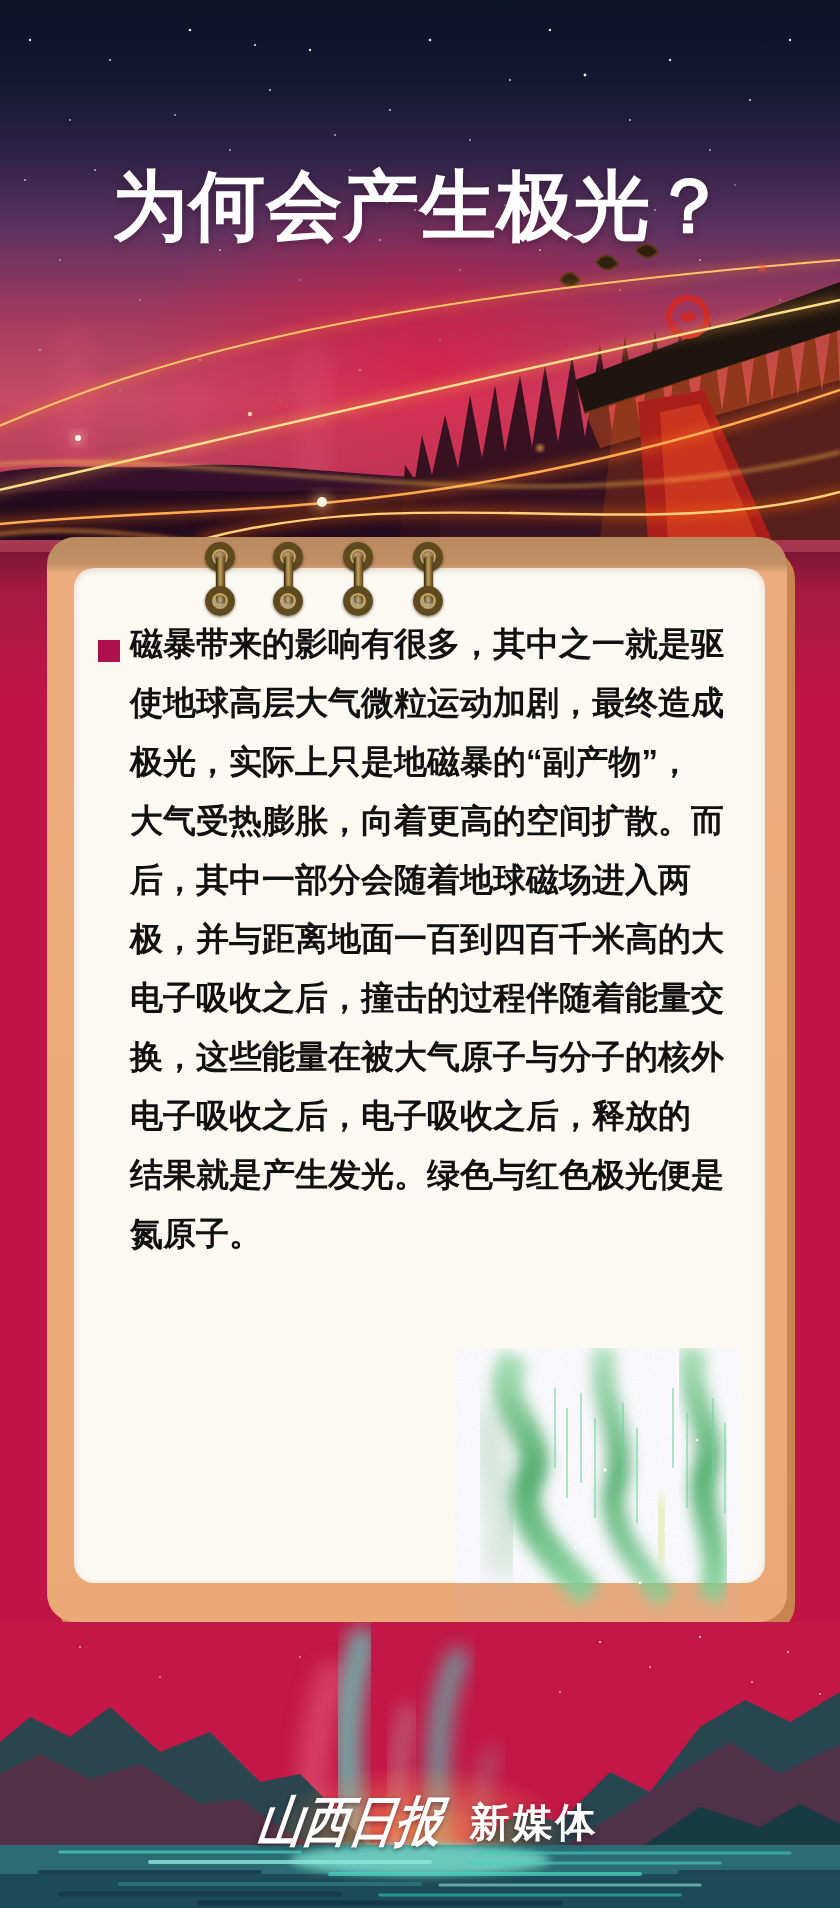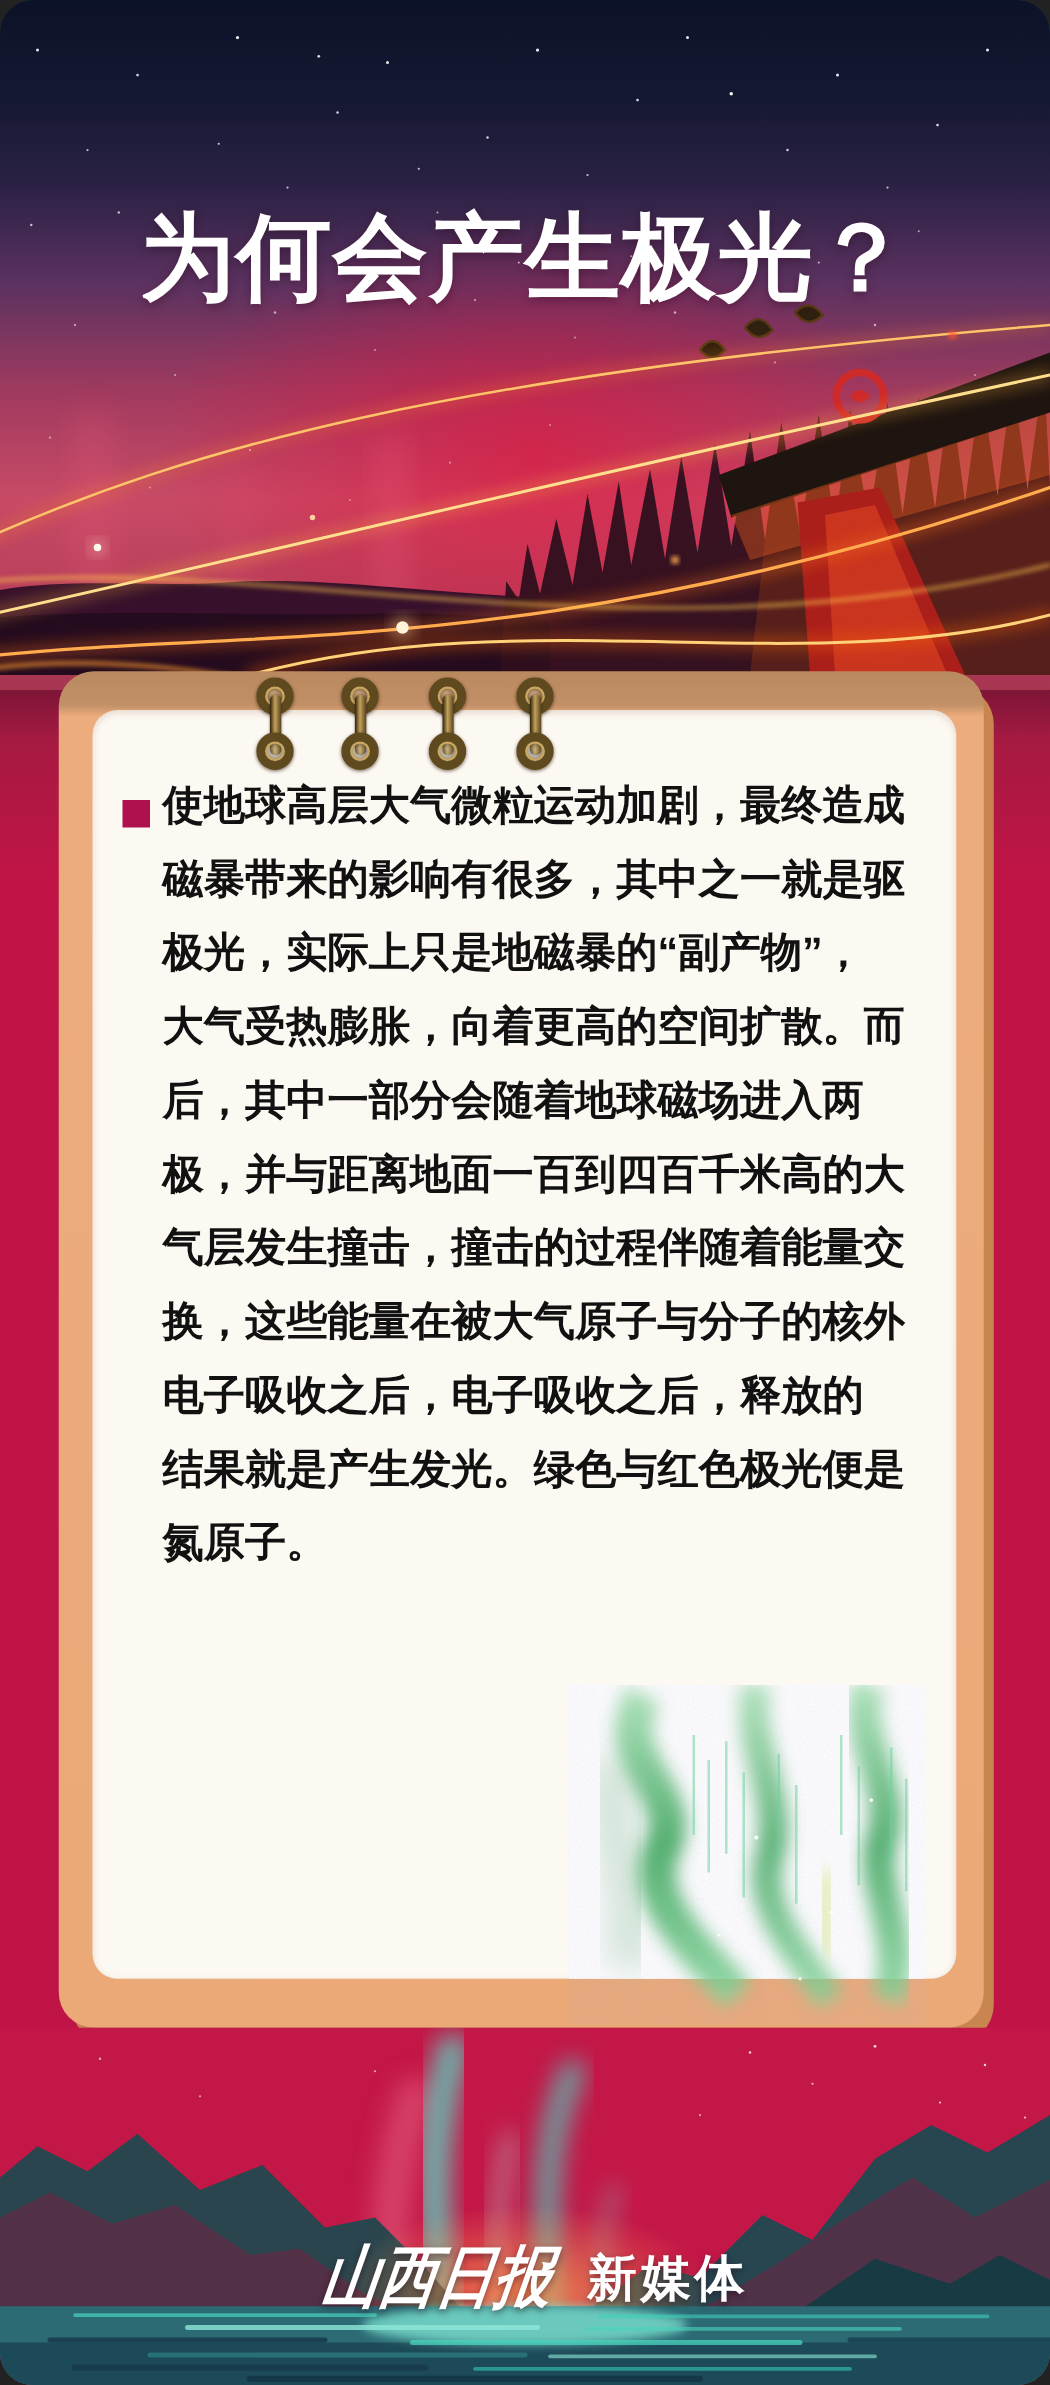--- a/index.html
+++ b/index.html
@@ -1,17 +1,17 @@
 <!DOCTYPE html>
 <html><head>
 <meta charset="utf-8">
 <style>
   html,body{margin:0;padding:0;background:#222;}
   .poster{position:relative;width:840px;height:1908px;overflow:hidden;
-    font-family:"Liberation Sans",sans-serif;background:#14532d;border-radius:26px;}
+    font-family:"Liberation Sans",sans-serif;background:#14532d;}
 
   
   .sky{position:absolute;left:0;top:0;width:840px;height:570px;
     background:
       radial-gradient(ellipse 430px 270px at 51% 64%, rgba(228,18,62,.60), rgba(228,18,62,0) 70%),
       linear-gradient(180deg,#0c1228 0%,#151833 14%,#2b2144 26%,#5c3260 40%,#a03a5f 55%,#c84b66 70%,#b23a55 88%,#a23450 100%);}
   .stars{position:absolute;left:0;top:0;}
 
   
   .title{position:absolute;left:0;top:156px;width:840px;text-align:center;
@@ -215,27 +215,27 @@
       </div>
     <div class="ring r4">
       <div class="loop top"></div>
         <div class="stem"></div>
         <div class="loop bot"></div>
       </div>
 
     <div class="bullet"></div>
 
     <div class="textblock">
+      <div class="line">磁暴带来的影响有很多，其中之一就是驱</div>
       <div class="line">使地球高层大气微粒运动加剧，最终造成</div>
-      <div class="line">磁暴带来的影响有很多，其中之一就是驱</div>
       <div class="line">极光，实际上只是地磁暴的“副产物”，</div>
       <div class="line">大气受热膨胀，向着更高的空间扩散。而</div>
       <div class="line">后，其中一部分会随着地球磁场进入两</div>
       <div class="line">极，并与距离地面一百到四百千米高的大</div>
-      <div class="line">气层发生撞击，撞击的过程伴随着能量交</div>
+      <div class="line">电子吸收之后，撞击的过程伴随着能量交</div>
       <div class="line">换，这些能量在被大气原子与分子的核外</div>
       <div class="line">电子吸收之后，电子吸收之后，释放的</div>
       <div class="line">结果就是产生发光。绿色与红色极光便是</div>
       <div class="line">氮原子。</div>
     </div>
 
     <svg class="aurora-illu" width="285" height="272" viewBox="0 0 285 272">
       <defs>
         <linearGradient id="rg" x1="0" y1="0" x2="0" y2="1">
           <stop offset="0" stop-color="#9fdcae"></stop>

